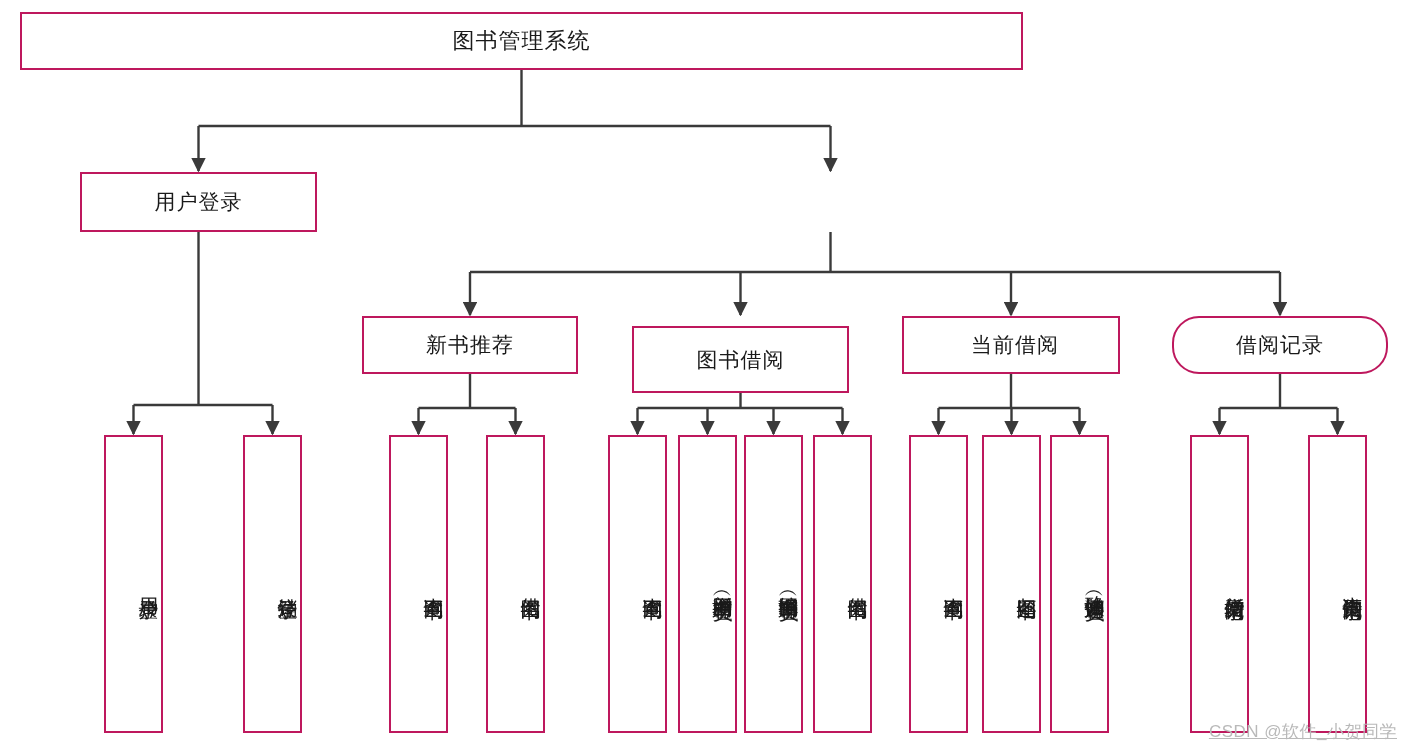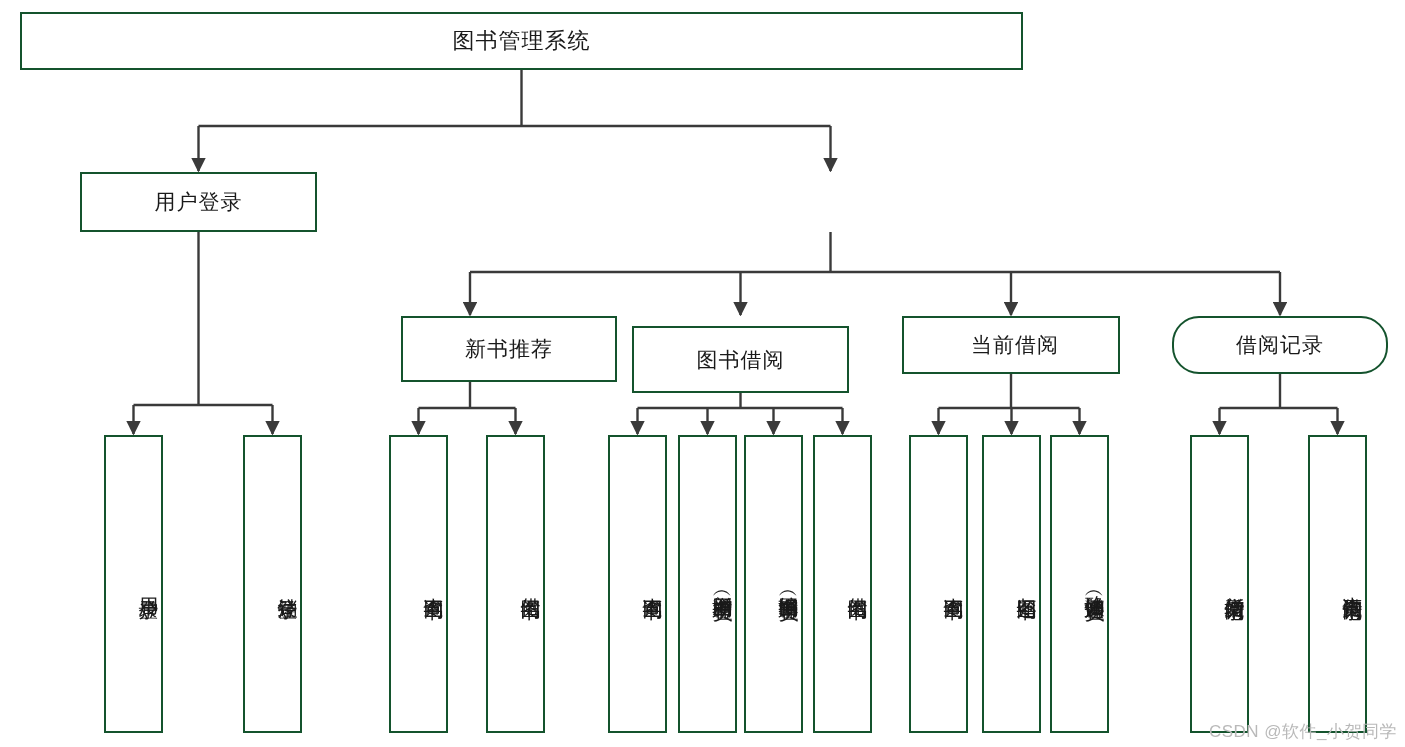--- a/index.html
+++ b/index.html
@@ -23,21 +23,21 @@
     left: 0;
     top: 0;
     width: 1405px;
     height: 747px;
     pointer-events: none;
   }
   .node {
     position: absolute;
     box-sizing: border-box;
     background: #ffffff;
-    border: 2px solid #14532d;
+    border: 2px solid #be185d;
     display: flex;
     align-items: center;
     justify-content: center;
     color: #1a1a1a;
     z-index: 2;
   }
   .node-h {
     font-size: 21px;
     line-height: 1.2;
     letter-spacing: 1px;
@@ -64,20 +64,21 @@
   .watermark {
     position: absolute;
     right: 8px;
     bottom: 4px;
     font-size: 17px;
     color: #b9b9b9;
     letter-spacing: 0.5px;
     white-space: nowrap;
     z-index: 3;
     font-family: "Liberation Sans", "DejaVu Sans", sans-serif;
+    text-decoration: underline;
   }
 </style>
 </head>
 <body>
 
 <div id="canvas">
 
   <svg id="wires" viewBox="0 0 1405 747" xmlns="http://www.w3.org/2000/svg" aria-hidden="true">
     <defs>
       <marker id="arrow" viewBox="0 0 10 10" refX="9" refY="5" markerWidth="6" markerHeight="6" orient="auto-start-reverse">
@@ -122,21 +123,21 @@
   </svg>
 
   <div class="node node-h node-root" id="node-root" style="left: 20px; top: 12px; width: 1003px; height: 58px;">
     <span>图书管理系统</span>
   </div>
 
   <div class="node node-h" id="node-user-login" style="left: 80px; top: 172px; width: 237px; height: 60px;">
     <span>用户登录</span>
   </div>
 
-  <div class="node node-h" id="node-new-book-recommend" style="left: 362px; top: 316px; width: 216px; height: 66px; margin-left: 39px;">
+  <div class="node node-h" id="node-new-book-recommend" style="left: 362px; top: 316px; width: 216px; height: 58px;">
     <span>新书推荐</span>
   </div>
   <div class="node node-h" id="node-book-borrow" style="left: 632px; top: 326px; width: 217px; height: 67px;">
     <span>图书借阅</span>
   </div>
   <div class="node node-h" id="node-current-borrow" style="left: 902px; top: 316px; width: 218px; height: 58px; padding-left: 8px;">
     <span>当前借阅</span>
   </div>
   <div class="node node-h" id="node-borrow-record" style="left: 1172px; top: 316px; width: 216px; height: 58px; border-radius: 27px;">
     <span>借阅记录</span>

